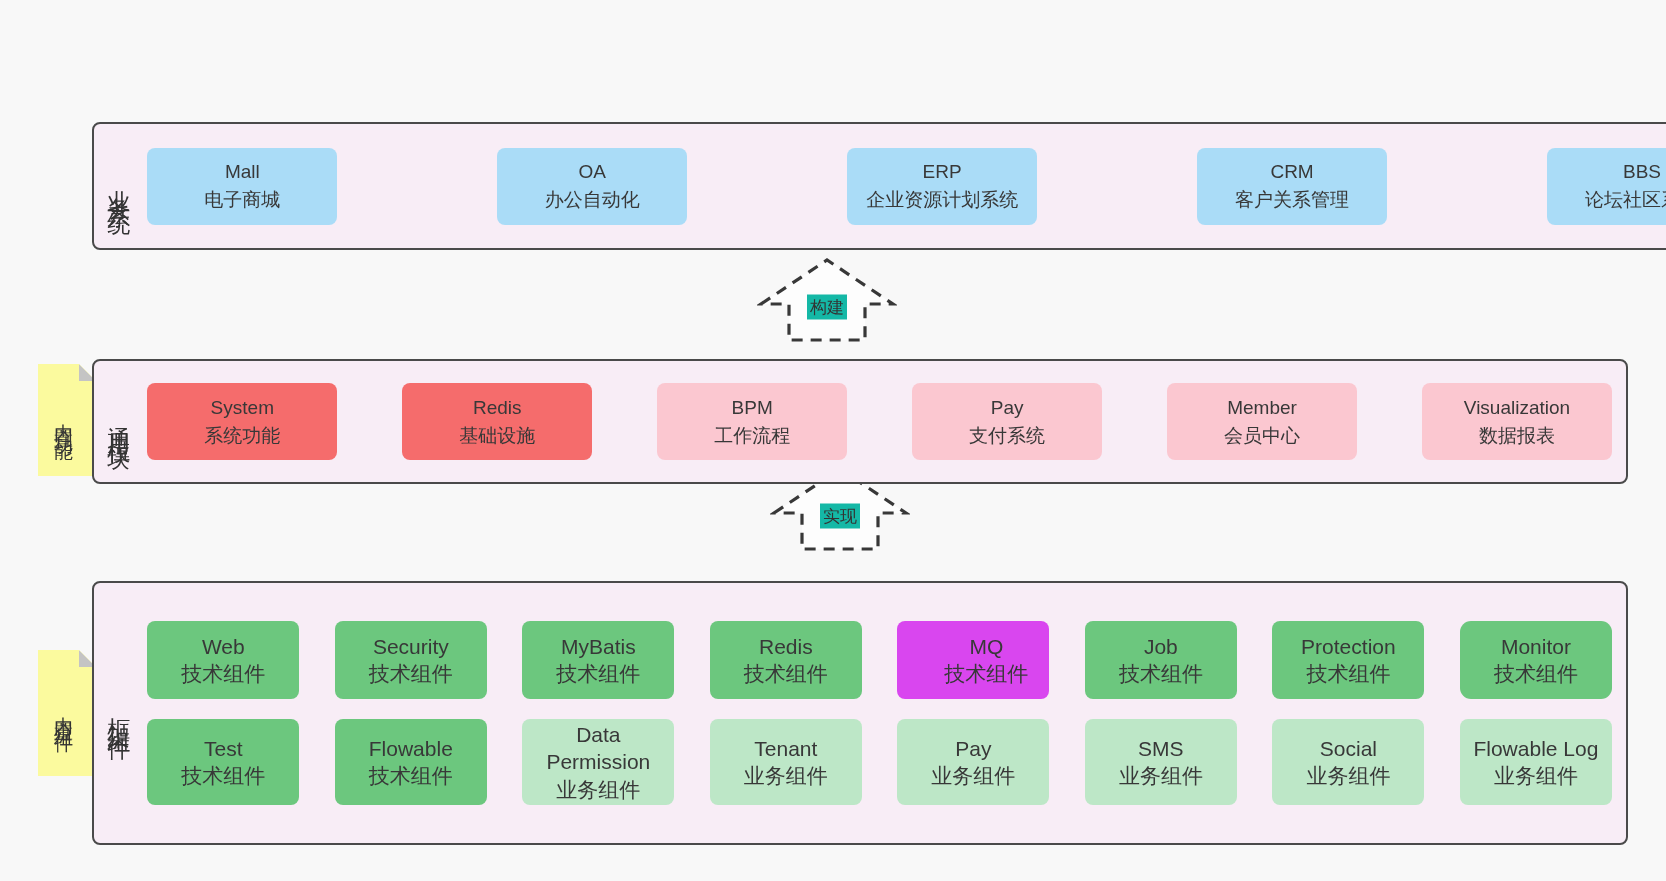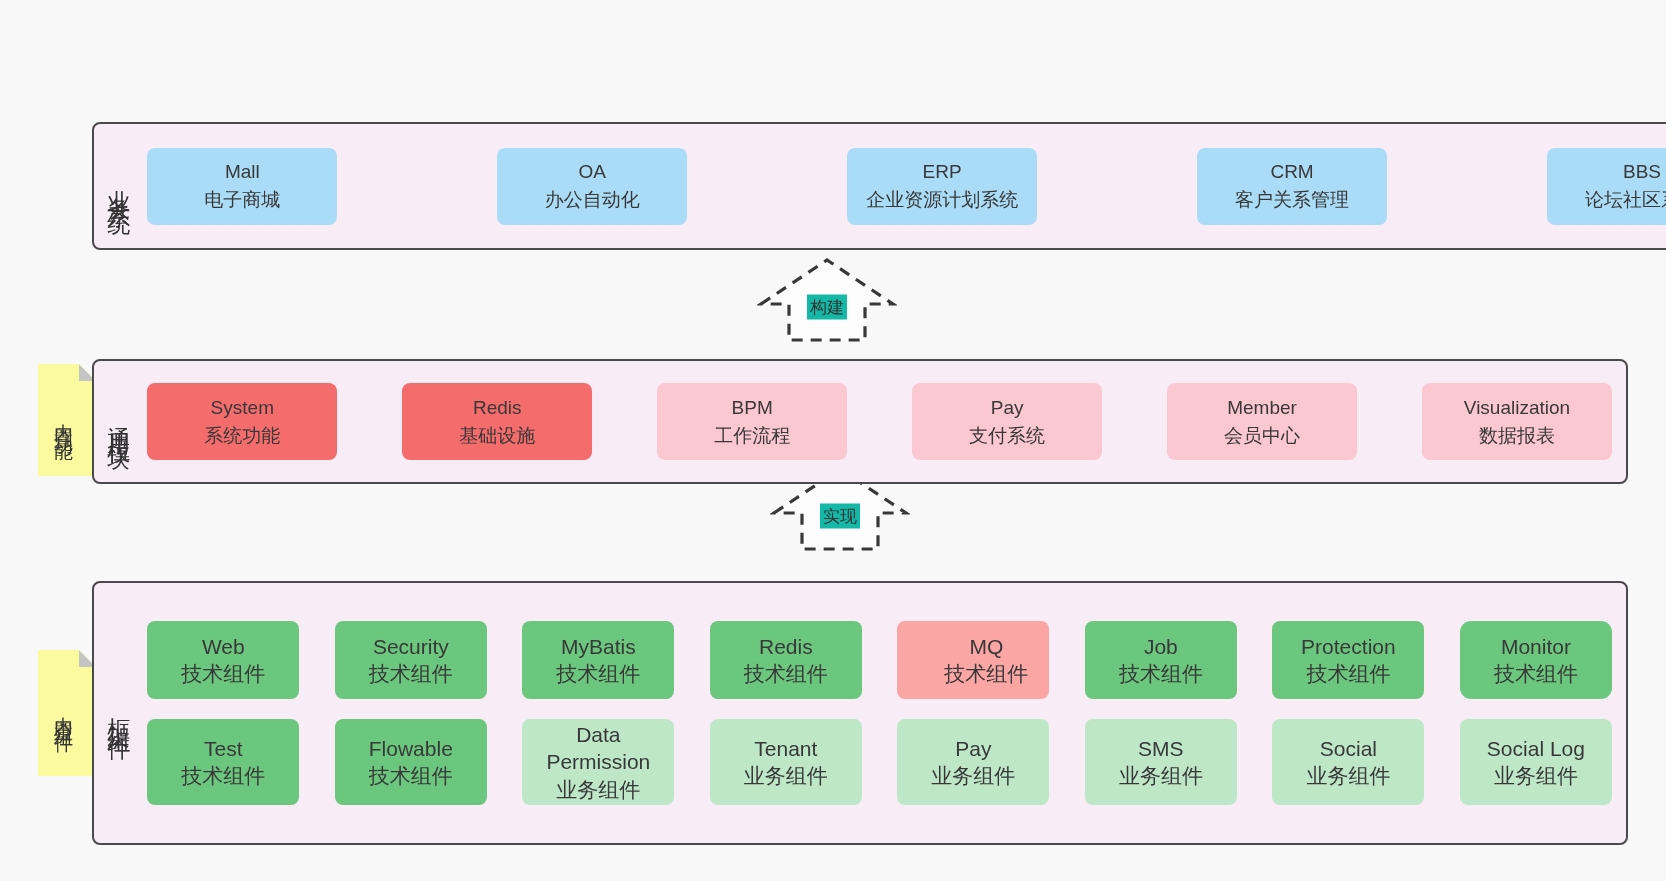--- a/index.html
+++ b/index.html
@@ -222,21 +222,21 @@
             <div>技术组件</div>
           </div>
           <div class="box" style="background: rgb(108, 199, 126);">
             <div>MyBatis</div>
             <div>技术组件</div>
           </div>
           <div class="box" style="background: rgb(108, 199, 126);">
             <div>Redis</div>
             <div>技术组件</div>
           </div>
-          <div class="box" style="background: #fca5a5; padding-left: 32px;">
+          <div class="box" style="background: #d946ef; padding-left: 32px;">
             <div>MQ</div>
             <div>技术组件</div>
           </div>
           <div class="box" style="background: rgb(108, 199, 126);">
             <div>Job</div>
             <div>技术组件</div>
           </div>
           <div class="box" style="background: rgb(108, 199, 126);">
             <div>Protection</div>
             <div>技术组件</div>
@@ -269,20 +269,20 @@
           </div>
           <div class="box" style="background: rgb(189, 231, 199);">
             <div>SMS</div>
             <div>业务组件</div>
           </div>
           <div class="box" style="background: rgb(189, 231, 199);">
             <div>Social</div>
             <div>业务组件</div>
           </div>
           <div class="box" style="background: rgb(189, 231, 199);">
-            <div>Social Log</div>
+            <div>Flowable Log</div>
             <div>业务组件</div>
           </div>
         </div>
       </div>
   </section>
 
 </div>
 
 </body></html>

